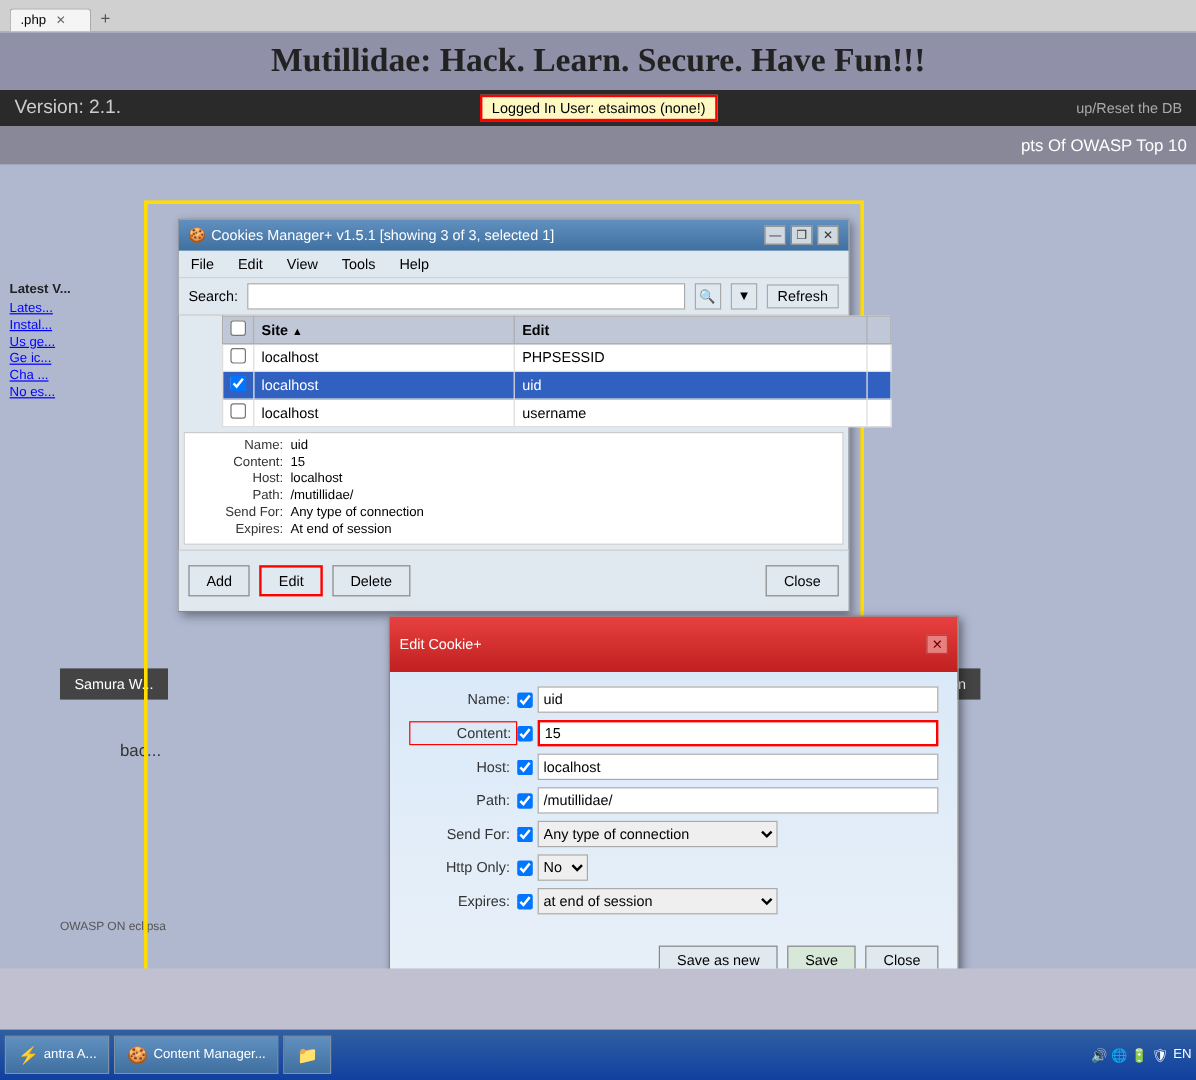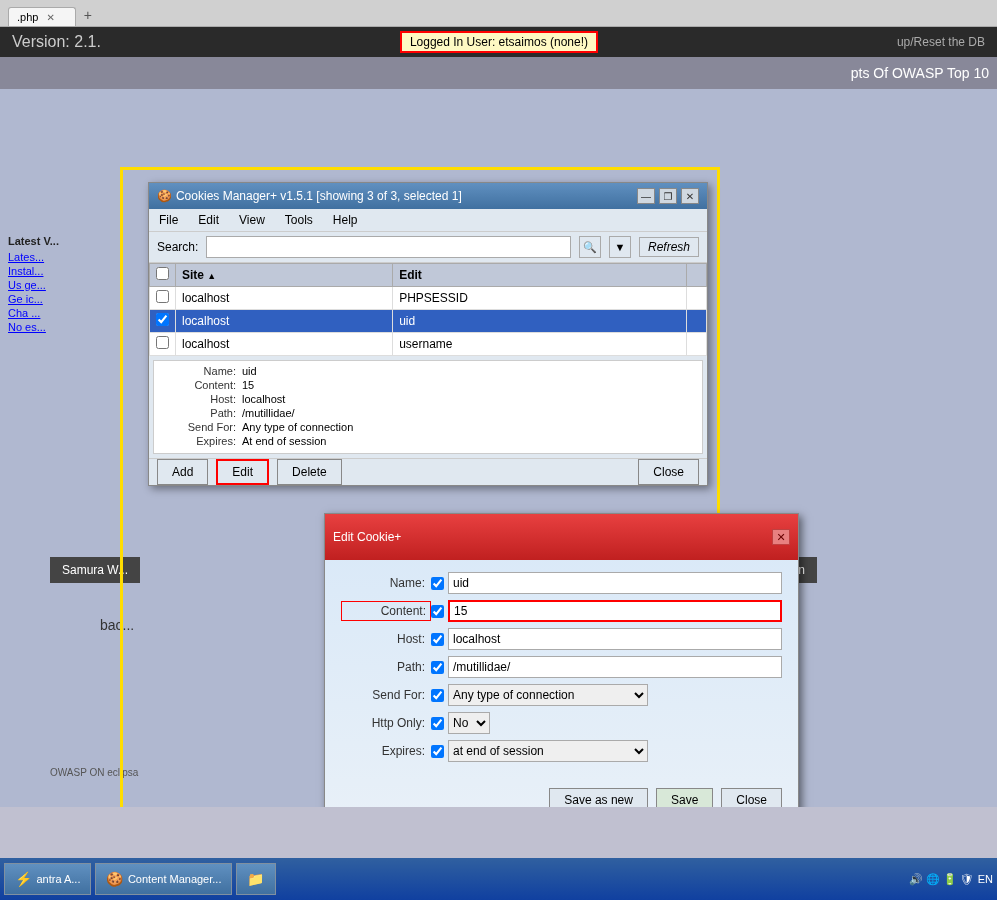--- a/index.html
+++ b/index.html
@@ -58,24 +58,24 @@
 
     
     .menu-bar { background: #e0e8f0; padding: 2px 4px; display: flex; gap: 8px; border-bottom: 1px solid #ccc; }
     .menu-item { padding: 2px 6px; font-size: 12px; cursor: pointer; color: #000; }
 
     
     .search-bar { background: #e0e8f0; padding: 4px 8px; display: flex; align-items: center; gap: 8px; border-bottom: 1px solid #ccc; }
     .search-label { font-size: 12px; }
     .search-input { flex: 1; height: 22px; border: 1px solid #aaa; padding: 2px 4px; font-size: 12px; }
     .search-btn { width: 22px; height: 22px; background: #e0e8f0; border: 1px solid #aaa; display: flex; align-items: center; justify-content: center; font-size: 11px; cursor: pointer; }
-    .refresh-btn { padding: 2px 8px; background: #e0e8f0; border: 1px solid #aaa; font-size: 12px; cursor: pointer; font-style: italic; }
-
-    
-    .cookie-table { width: 100%; border-collapse: collapse; background: white; }
+    .refresh-btn { padding: 2px 8px; background: #e0e8f0; border: 1px solid #aaa; font-size: 12px; cursor: pointer; }
+
+    
+    .cookie-table { width: 100%; border-collapse: collapse; background: white; margin-left: 36px; }
     .cookie-table th { background: #c0c8d8; border: 1px solid #aaa; padding: 3px 6px; font-size: 12px; text-align: left; }
     .cookie-table td { border: 1px solid #ddd; padding: 3px 6px; font-size: 12px; }
     .cookie-table tr.selected td { background: #3060c0; color: white; }
     .checkbox-col { width: 20px; }
     .table-header-row th { cursor: pointer; }
 
     
     .edit-cookie-dialog {
       position: absolute;
       top: 330px;
@@ -110,21 +110,21 @@
     .edit-btn { padding: 4px 14px; border: 1px solid #888; background: #e0e8f0; font-size: 12px; cursor: pointer; }
     .edit-btn.save { background: #d8e8d8; }
 
     
     .details-panel { background: white; border: 1px solid #ccc; margin: 4px; padding: 4px 8px; font-size: 11px; }
     .detail-row { display: flex; margin-bottom: 2px; }
     .detail-label { width: 80px; text-align: right; padding-right: 6px; color: #333; font-size: 11px; }
     .detail-value { color: #000; font-size: 11px; }
 
     
-    .bottom-buttons { display: flex; padding: 0 8px; gap: 8px; background: #e0e8f0; border-top: 1px solid #ccc; }
+    .bottom-buttons { display: flex; padding: 12px 8px; gap: 8px; background: #e0e8f0; border-top: 1px solid #ccc; }
     .bottom-btn { padding: 4px 14px; border: 1px solid #888; background: #e0e8f0; font-size: 12px; cursor: pointer; }
     .bottom-btn.highlighted { border: 2px solid red; }
     .bottom-btn-right { margin-left: auto; }
 
     
     .taskbar { position: absolute; bottom: 0; left: 0; width: 100%; height: 42px; background: linear-gradient(to bottom, #3060a0, #1040a0); display: flex; align-items: center; padding: 0 4px; gap: 4px; z-index: 100; }
     .taskbar-btn { background: linear-gradient(to bottom, #6090c0, #4070a0); border: 1px solid #8090a0; padding: 4px 10px; font-size: 11px; color: white; cursor: pointer; display: flex; align-items: center; gap: 4px; height: 32px; }
     .taskbar-btn-icon { font-size: 14px; }
     .taskbar-right { margin-left: auto; display: flex; align-items: center; gap: 4px; color: white; font-size: 11px; }
     .tray-icons { display: flex; gap: 3px; align-items: center; }
@@ -155,20 +155,23 @@
     <div class="tab active">
       <span>.php</span>
       <span class="tab-close">✕</span>
     </div>
     <button class="tab-new">+</button>
   </div>
 </div>
 
 <div class="page-content">
 
+  <div class="mutillidae-header">
+    <div class="mutillidae-title">Mutillidae: Hack. Learn. Secure. Have Fun!!!</div>
+  </div>
 
   <div class="top-nav">
     <span class="version-info">Version: 2.1.</span>
     <span class="logged-in-user">Logged In User: etsaimos (none!)</span>
     <span class="reset-db">up/Reset the DB</span>
   </div>
 
   <div class="owasp-header">
     <span>pts Of OWASP Top 10</span>
   </div>

